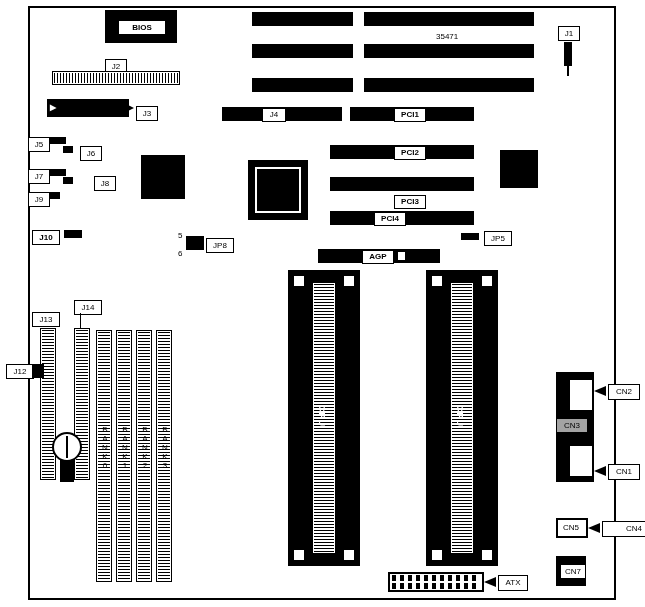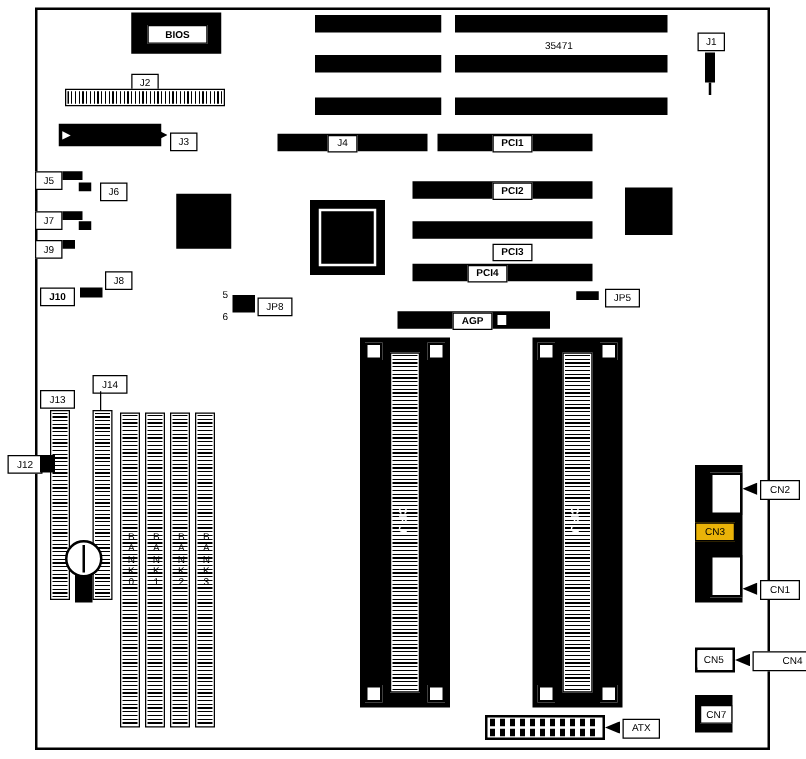--- a/index.html
+++ b/index.html
@@ -75,21 +75,21 @@
   <div class="boxlbl b" style="left:374px;top:212px;width:30px;height:12px;">PCI4</div>
 
   <div class="boxlbl" style="left:28px;top:137px;width:20px;height:13px;">J5</div>
   <div class="abs blk" style="left:50px;top:137px;width:16px;height:7px;"></div>
   <div class="abs blk" style="left:63px;top:146px;width:10px;height:7px;"></div>
   <div class="boxlbl" style="left:80px;top:146px;width:20px;height:13px;">J6</div>
 
   <div class="boxlbl" style="left:28px;top:169px;width:20px;height:13px;">J7</div>
   <div class="abs blk" style="left:50px;top:169px;width:16px;height:7px;"></div>
   <div class="abs blk" style="left:63px;top:177px;width:10px;height:7px;"></div>
-  <div class="boxlbl" style="left:84px;top:176px;width:20px;height:13px;margin-top:41px;">J8</div>
+  <div class="boxlbl" style="left:94px;top:176px;width:20px;height:13px;">J8</div>
 
   <div class="boxlbl" style="left:28px;top:192px;width:20px;height:13px;">J9</div>
   <div class="abs blk" style="left:50px;top:192px;width:10px;height:7px;"></div>
 
   <div class="boxlbl" style="left:32px;top:230px;width:26px;height:13px;font-weight:bold;">J10</div>
   <div class="abs blk" style="left:64px;top:230px;width:18px;height:8px;"></div>
 
   <div class="abs chip" style="left:141px;top:155px;width:44px;height:44px;"></div>
 
   <div class="abs" style="left:248px;top:160px;width:60px;height:60px;background:#000;"></div>
@@ -165,21 +165,21 @@
   <div class="abs" style="left:156px;top:330px;width:16px;height:252px;border:1px solid #000;background:#fff;"></div>
   <div class="abs stripeV" style="left:158px;top:332px;width:12px;height:248px;"></div>
   <div class="vert-text" style="left:160px;top:425px;width:9px;">
     <span style="writing-mode:vertical-rl;text-orientation:upright;font-size:8px;">BANK3</span>
   </div>
 
   <div class="abs blk" style="left:556px;top:372px;width:38px;height:110px;"></div>
   <div class="abs wht" style="left:568px;top:378px;width:26px;height:34px;"></div>
   <div class="abs wht" style="left:568px;top:444px;width:26px;height:34px;"></div>
   <div class="abs blk" style="left:560px;top:420px;width:8px;height:8px;"></div>
-  <div class="boxlbl" style="left:556px;top:418px;width:30px;height:13px;background:#eab308;">CN3</div>
+  <div class="boxlbl" style="left:556px;top:418px;width:30px;height:13px;background:#a3a3a3;">CN3</div>
 
   <div class="abs" style="left:594px;top:386px;width:12px;height:10px;
               background:#000;clip-path:polygon(100% 0,0 50%,100% 100%);"></div>
   <div class="boxlbl" style="left:608px;top:384px;width:30px;height:14px;">CN2</div>
 
   <div class="abs" style="left:594px;top:466px;width:12px;height:10px;
               background:#000;clip-path:polygon(100% 0,0 50%,100% 100%);"></div>
   <div class="boxlbl" style="left:608px;top:464px;width:30px;height:14px;">CN1</div>
 
   <div class="abs wht" style="left:556px;top:518px;width:32px;height:20px;"></div>

